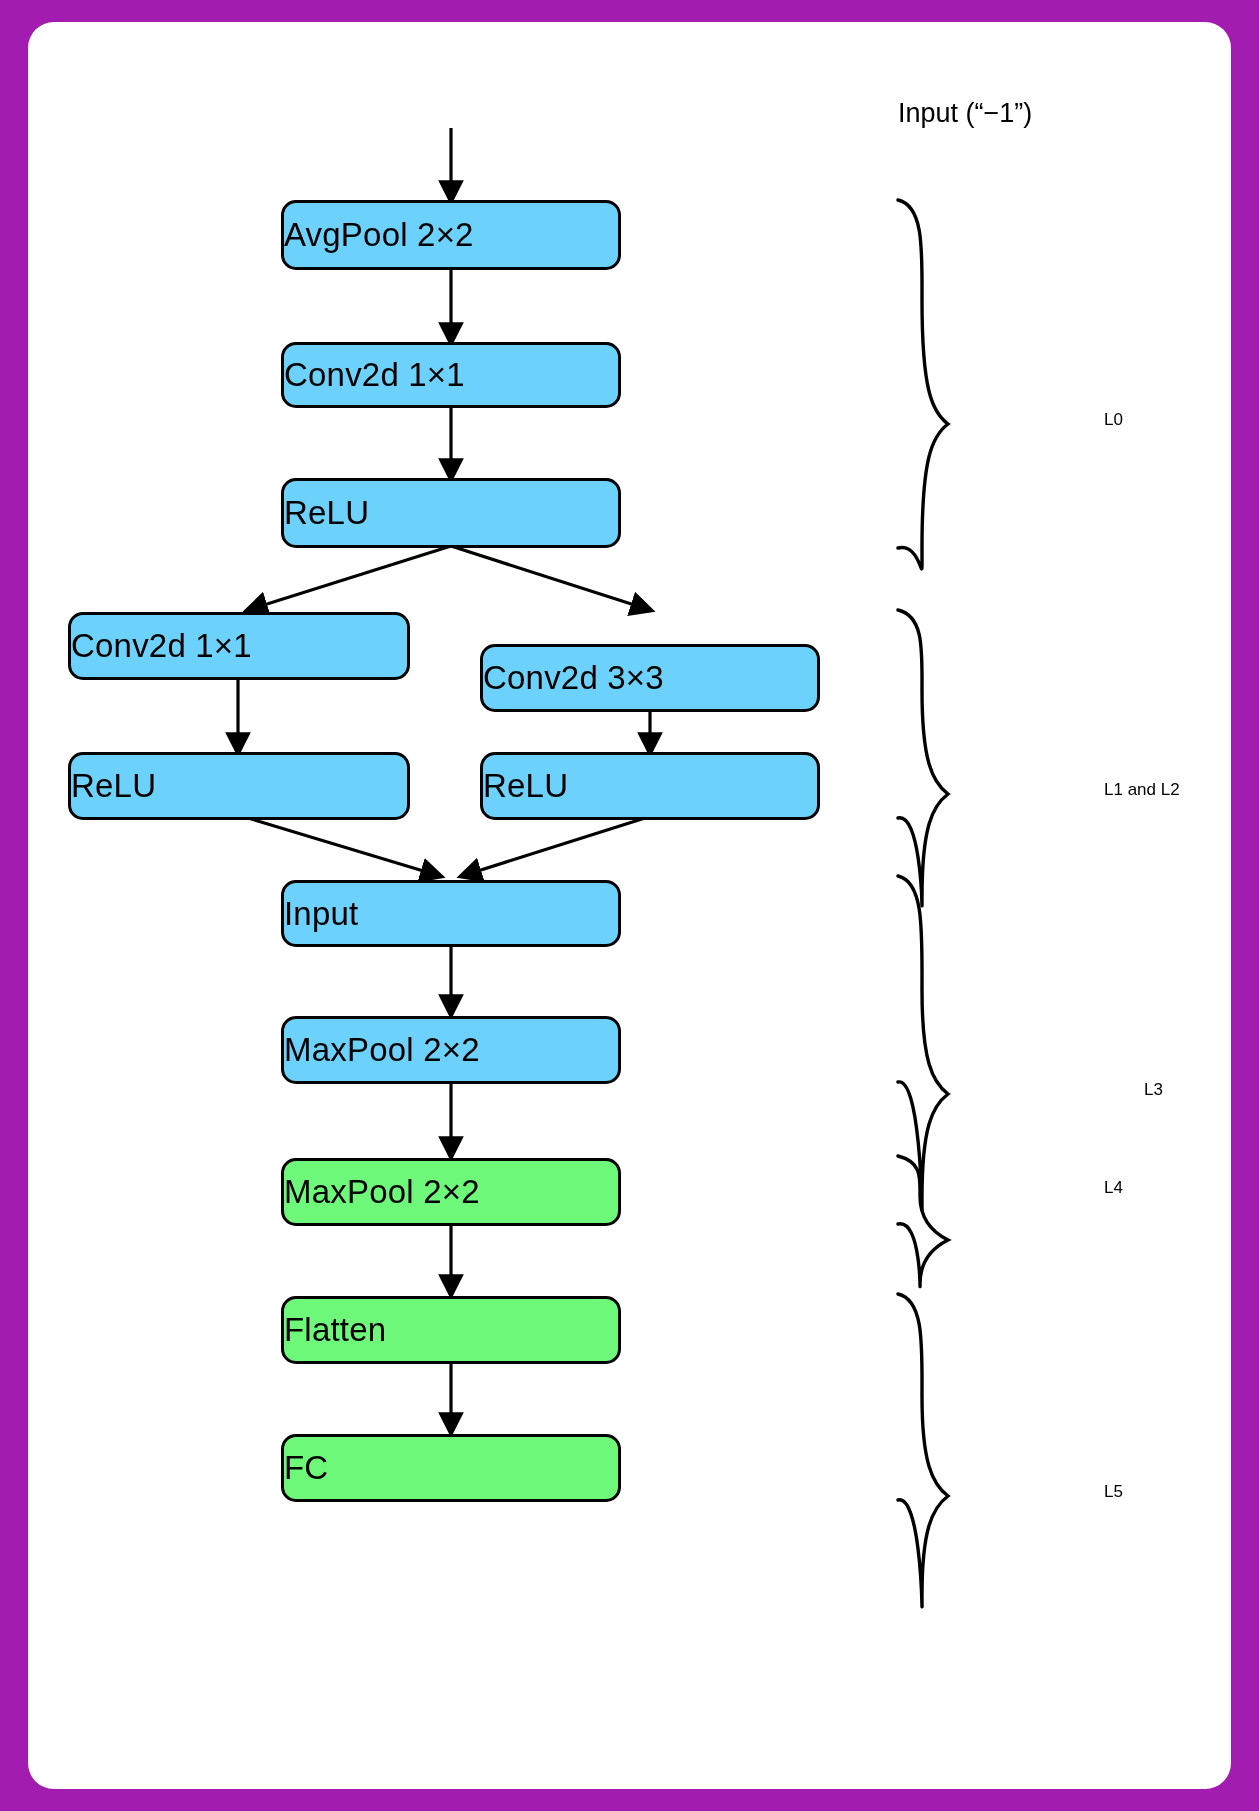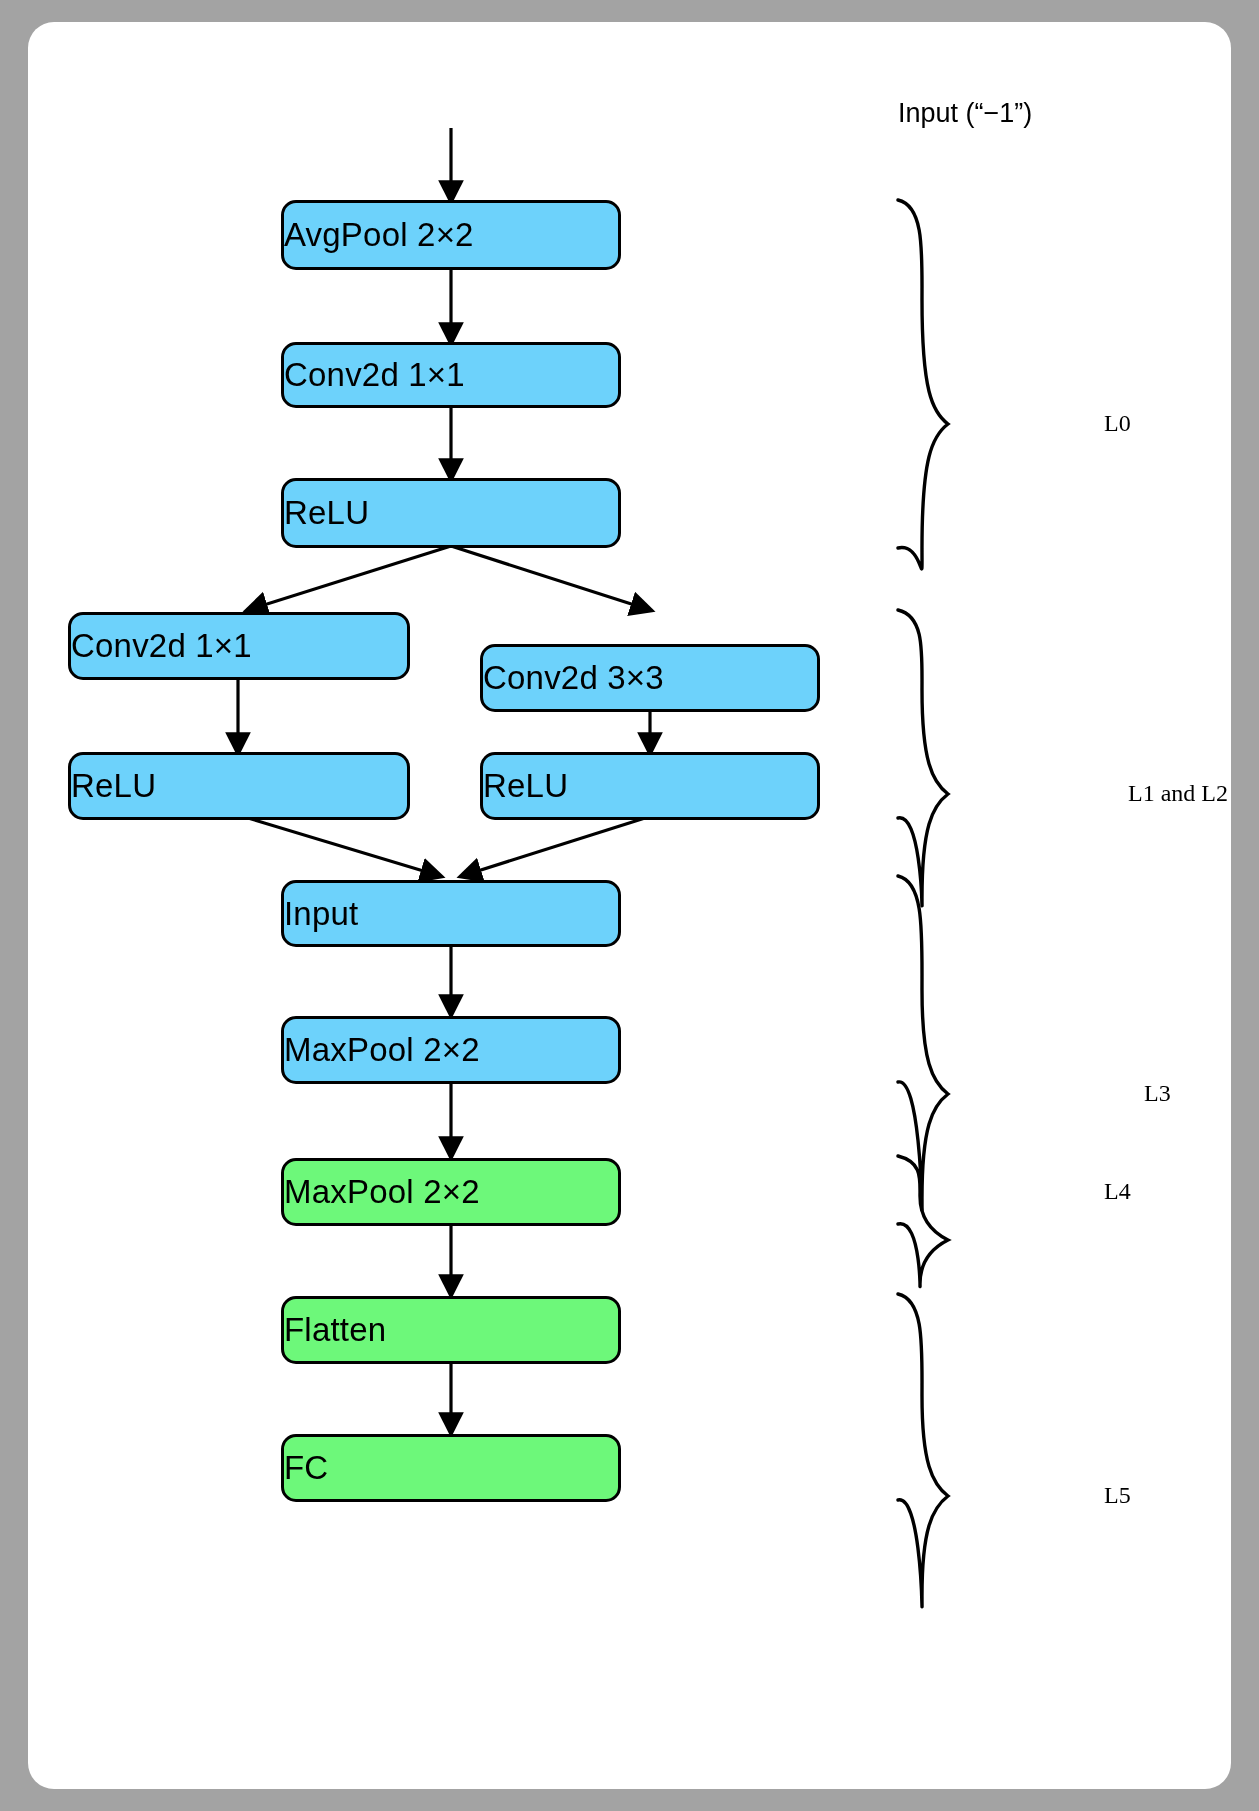--- a/index.html
+++ b/index.html
@@ -1,21 +1,21 @@
 <!DOCTYPE html>
 <html><head>
 <meta charset="utf-8">
 <style>
   html,body{margin:0;padding:0;background:#000;}
   body{
     width:1259px;height:1811px;
     font-family:"Liberation Sans", sans-serif;
     overflow:hidden;
   }
-  #stage{position:relative;width:1259px;height:1811px;background:#a3a3a3;}
+  #stage{position:relative;width:1259px;height:1811px;background:#a21caf;}
 
   
   #card{
     position:absolute;
     left:28px;top:22px;
     width:1203px;height:1767px;
     background:#ffffff;
     border-radius:26px;
   }
 
@@ -33,24 +33,23 @@
     font-size:33px;
     color:#000000;
     letter-spacing:.2px;
     white-space:nowrap;
   }
   .node.blue{background:#6DD2FB;}
   .node.green{background:#6DF87A;}
 
   .grouplabel{
     position:absolute;
-    font-size:24px;
+    font-size:17px;
     color:#000000;
     white-space:nowrap;
-    font-family:Liberation Serif, serif;
   }
   .toplabel{
     position:absolute;
     font-size:27px;
     color:#000000;
     white-space:nowrap;
   }
 </style>
 </head>
 <body>
@@ -173,20 +172,20 @@
   <div class="node green" style="left:281px;top:1296px;width:340px;height:68px;">
     <span>Flatten</span>
   </div>
 
   <div class="node green" style="left:281px;top:1434px;width:340px;height:68px;">
     <span>FC</span>
   </div>
 
   <div class="grouplabel" style="left:1104px;top:410px;">L0</div>
 
-  <div class="grouplabel" style="left:1128px;top:780px;">L1 and L2</div>
+  <div class="grouplabel" style="left:1104px;top:780px;">L1 and L2</div>
 
   <div class="grouplabel" style="left:1104px;top:1080px;margin-left:40px;">L3</div>
 
   <div class="grouplabel" style="left:1104px;top:1178px;">L4</div>
 
   <div class="grouplabel" style="left:1104px;top:1482px;">L5</div>
 </div>
 
 </body></html>

